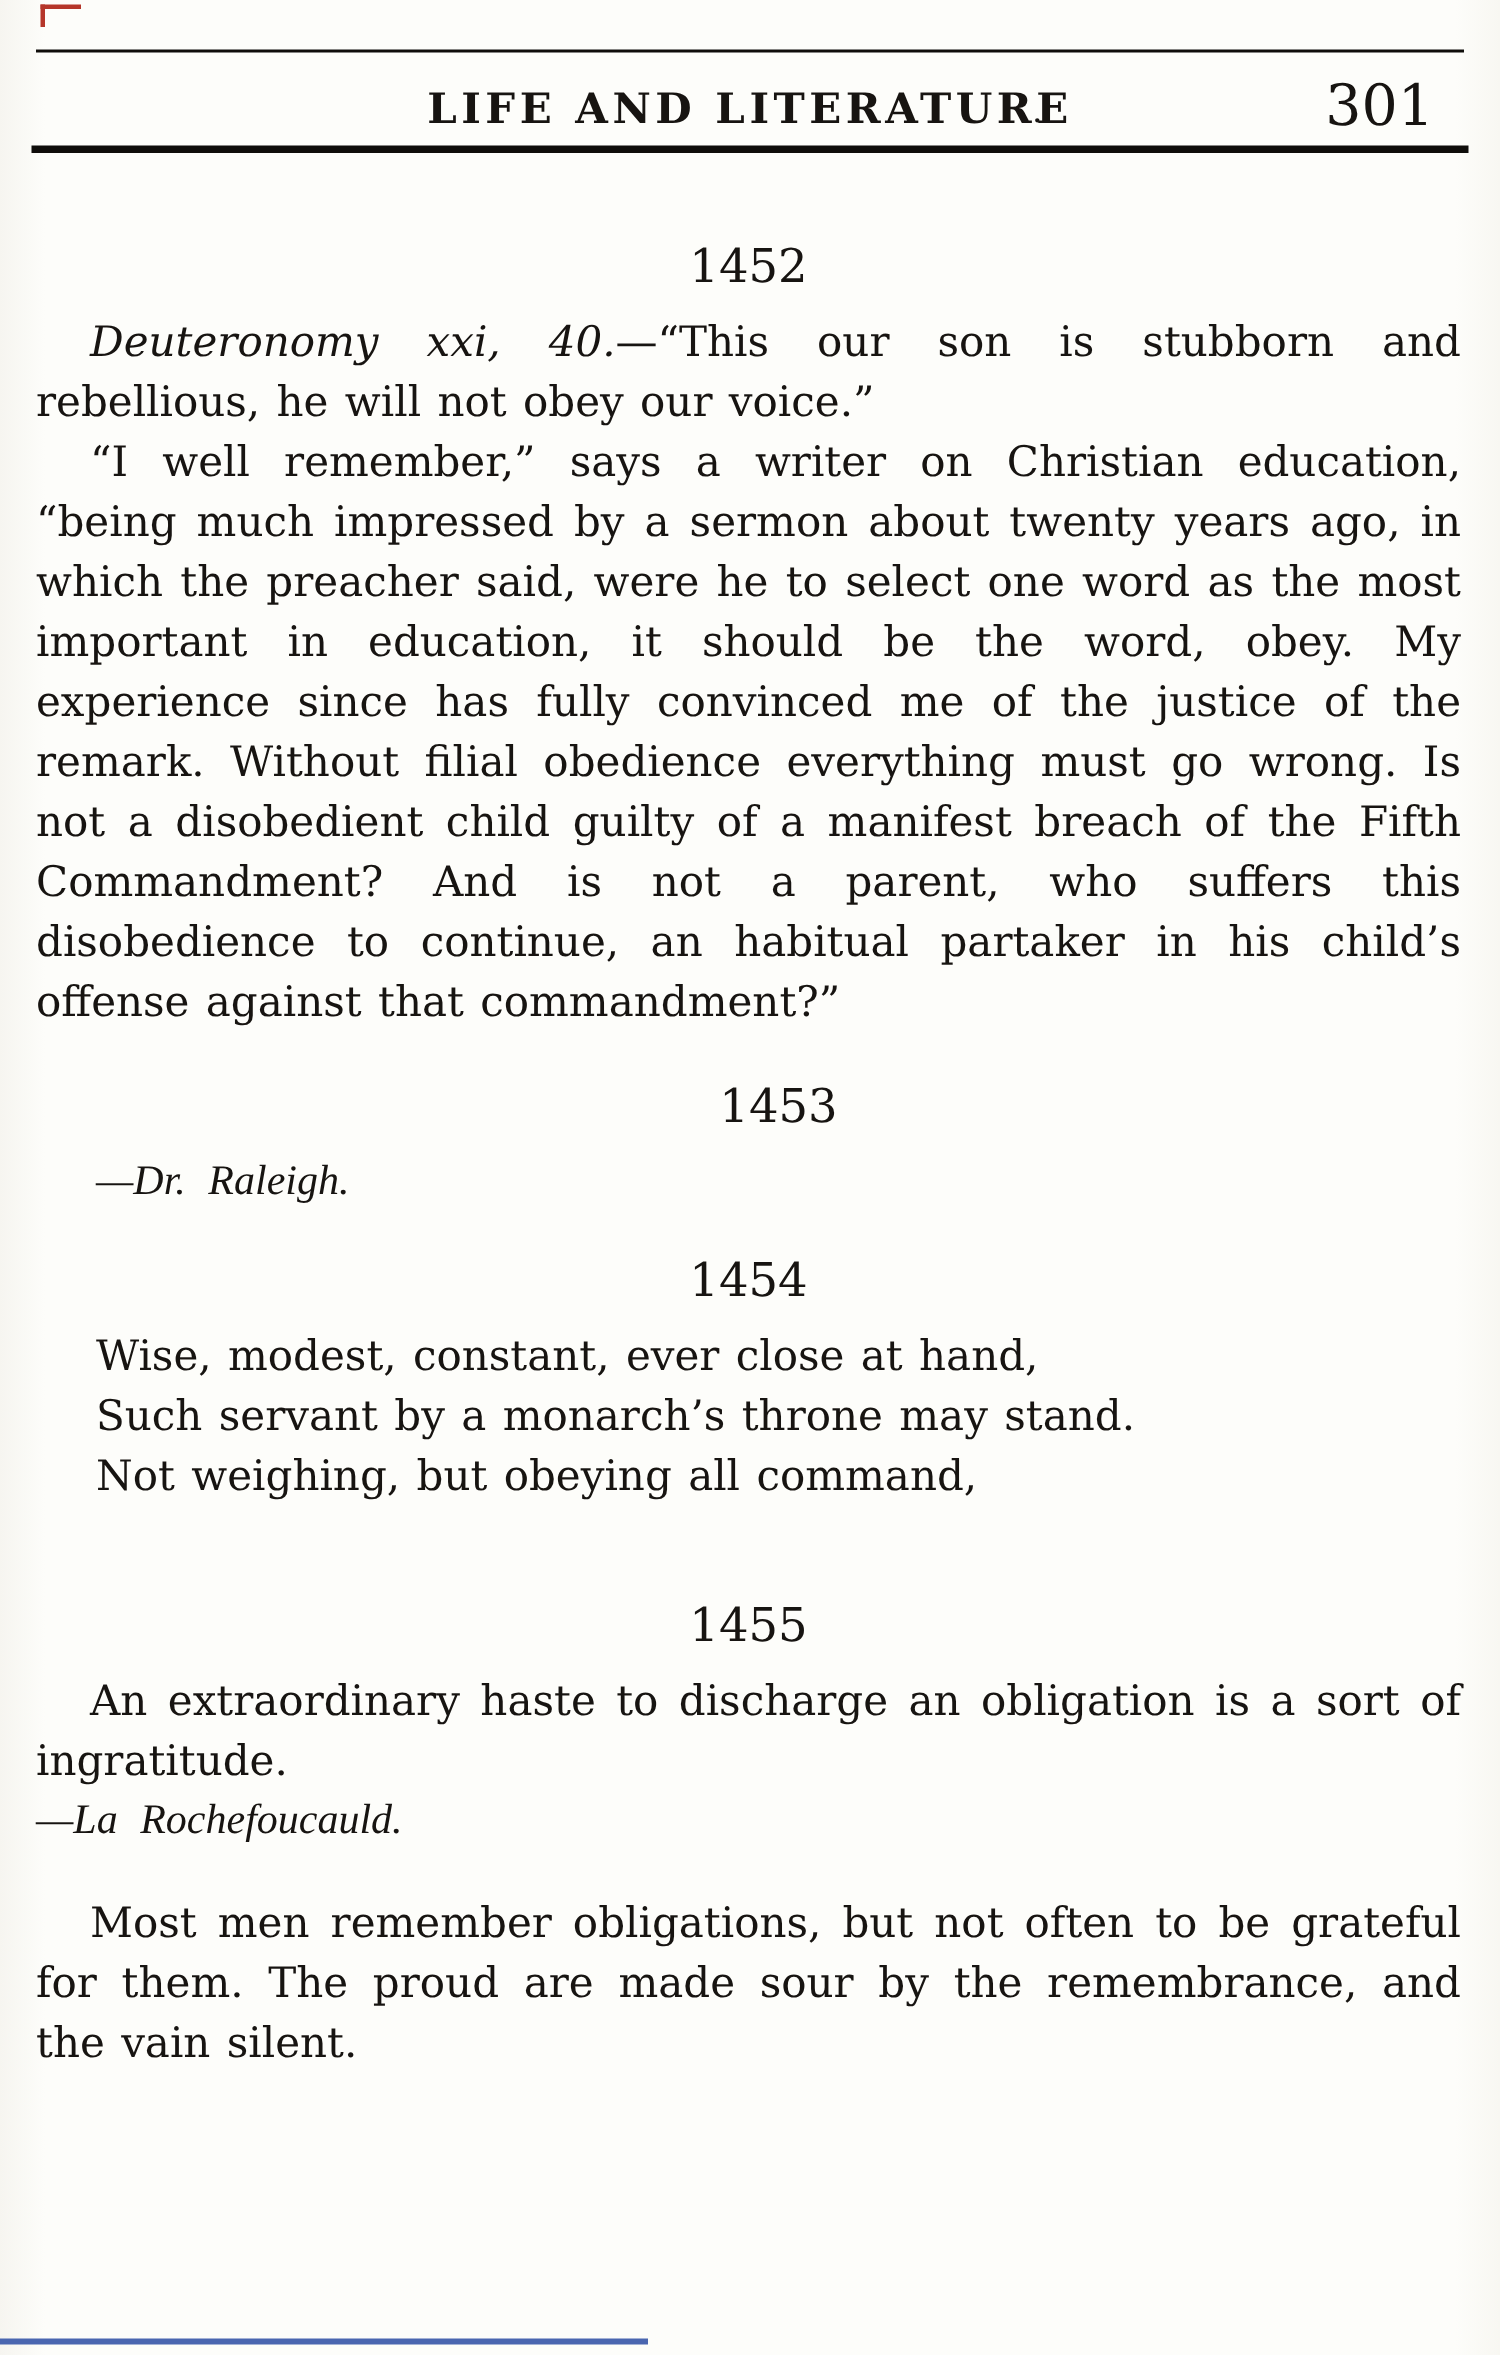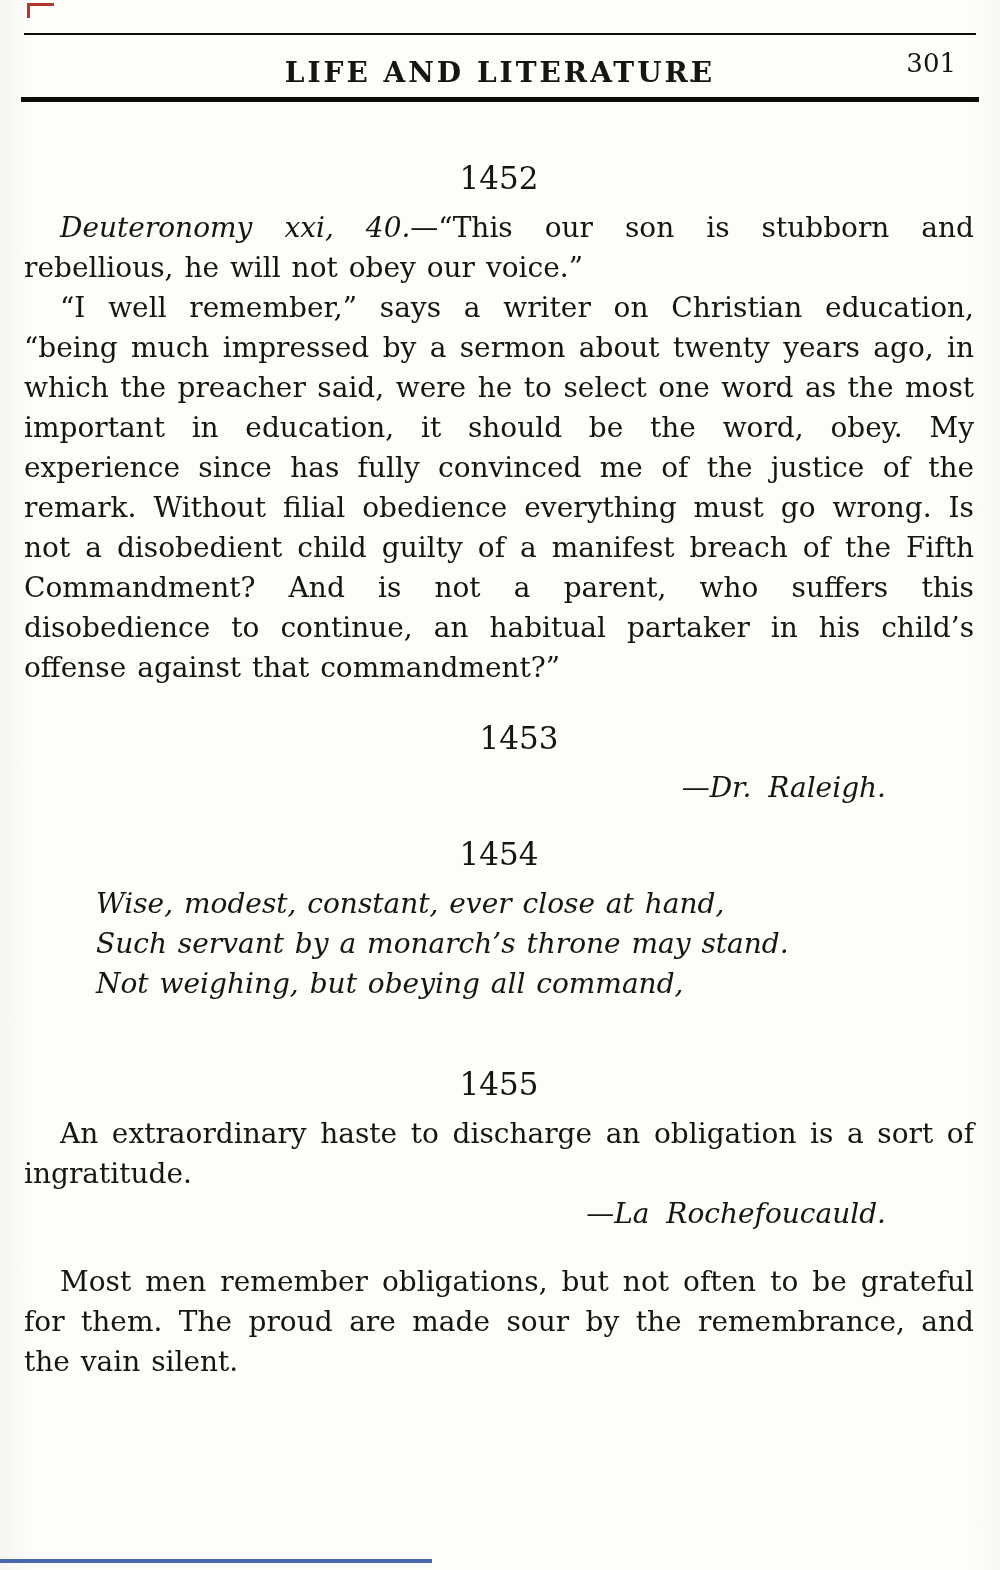--- a/index.html
+++ b/index.html
@@ -32,21 +32,21 @@
   .rule.thick { left: 21px; right: 21px; top: 97px; height: 5px; }
 
   
   .running-head { position: absolute; top: 48px; left: 0; width: 100%; height: 50px; }
   .head-title {
     position: absolute; left: 0; right: 0; top: 8px;
     text-align: center;
     font-size: 28px; font-weight: bold; letter-spacing: 3px;
   }
   .stray-dot { position: absolute; left: 688px; top: 14px; font-size: 22px; }
-  .page-num  { position: absolute; right: 44px; top: 0; font-size: 26px; }
+  .page-num  { position: absolute; right: 44px; top: 0; font-size: 38px; }
 
   
   .text-block {
     position: absolute;
     top: 122px; left: 24px; right: 26px;
     font-size: 28px;
     line-height: 40px;
     word-spacing: 2px;
   }
   .entry-number {
@@ -58,27 +58,28 @@
   .entry-1453 { margin-top: 30px; margin-left: 40px; }
   .entry-1454 { margin-top: 26px; }
   .entry-1455 { margin-top: 60px; }
   .entry-1456 { margin-top: 28px; }
 
   .para { text-align: justify; }
   .para.indent { text-indent: 36px; }
   .italic { font-style: italic; }
 
   .attribution {
-    text-align: right;
+    text-align: left;
     padding-right: 88px;
     font-style: italic;
     word-spacing: 8px;
+    font-family: Liberation Serif, serif;
   }
 
-  .verse { margin-left: 72px; font-style: italic; }
+  .verse { margin-left: 40px; }
   .verse .verse-line { text-align: left; }
 
   
   .artifact { position: absolute; }
   .red-mark-h { left: 27px; top: 3px;  width: 27px; height: 3px;  background: var(--artifact-red); }
   .red-mark-v { left: 27px; top: 3px;  width: 3px;  height: 15px; background: var(--artifact-red); }
   .blue-line  { left: 0; top: 1559px; width: 432px; height: 4px; background: var(--artifact-blue); }
 </style>
 </head>
 <body>

